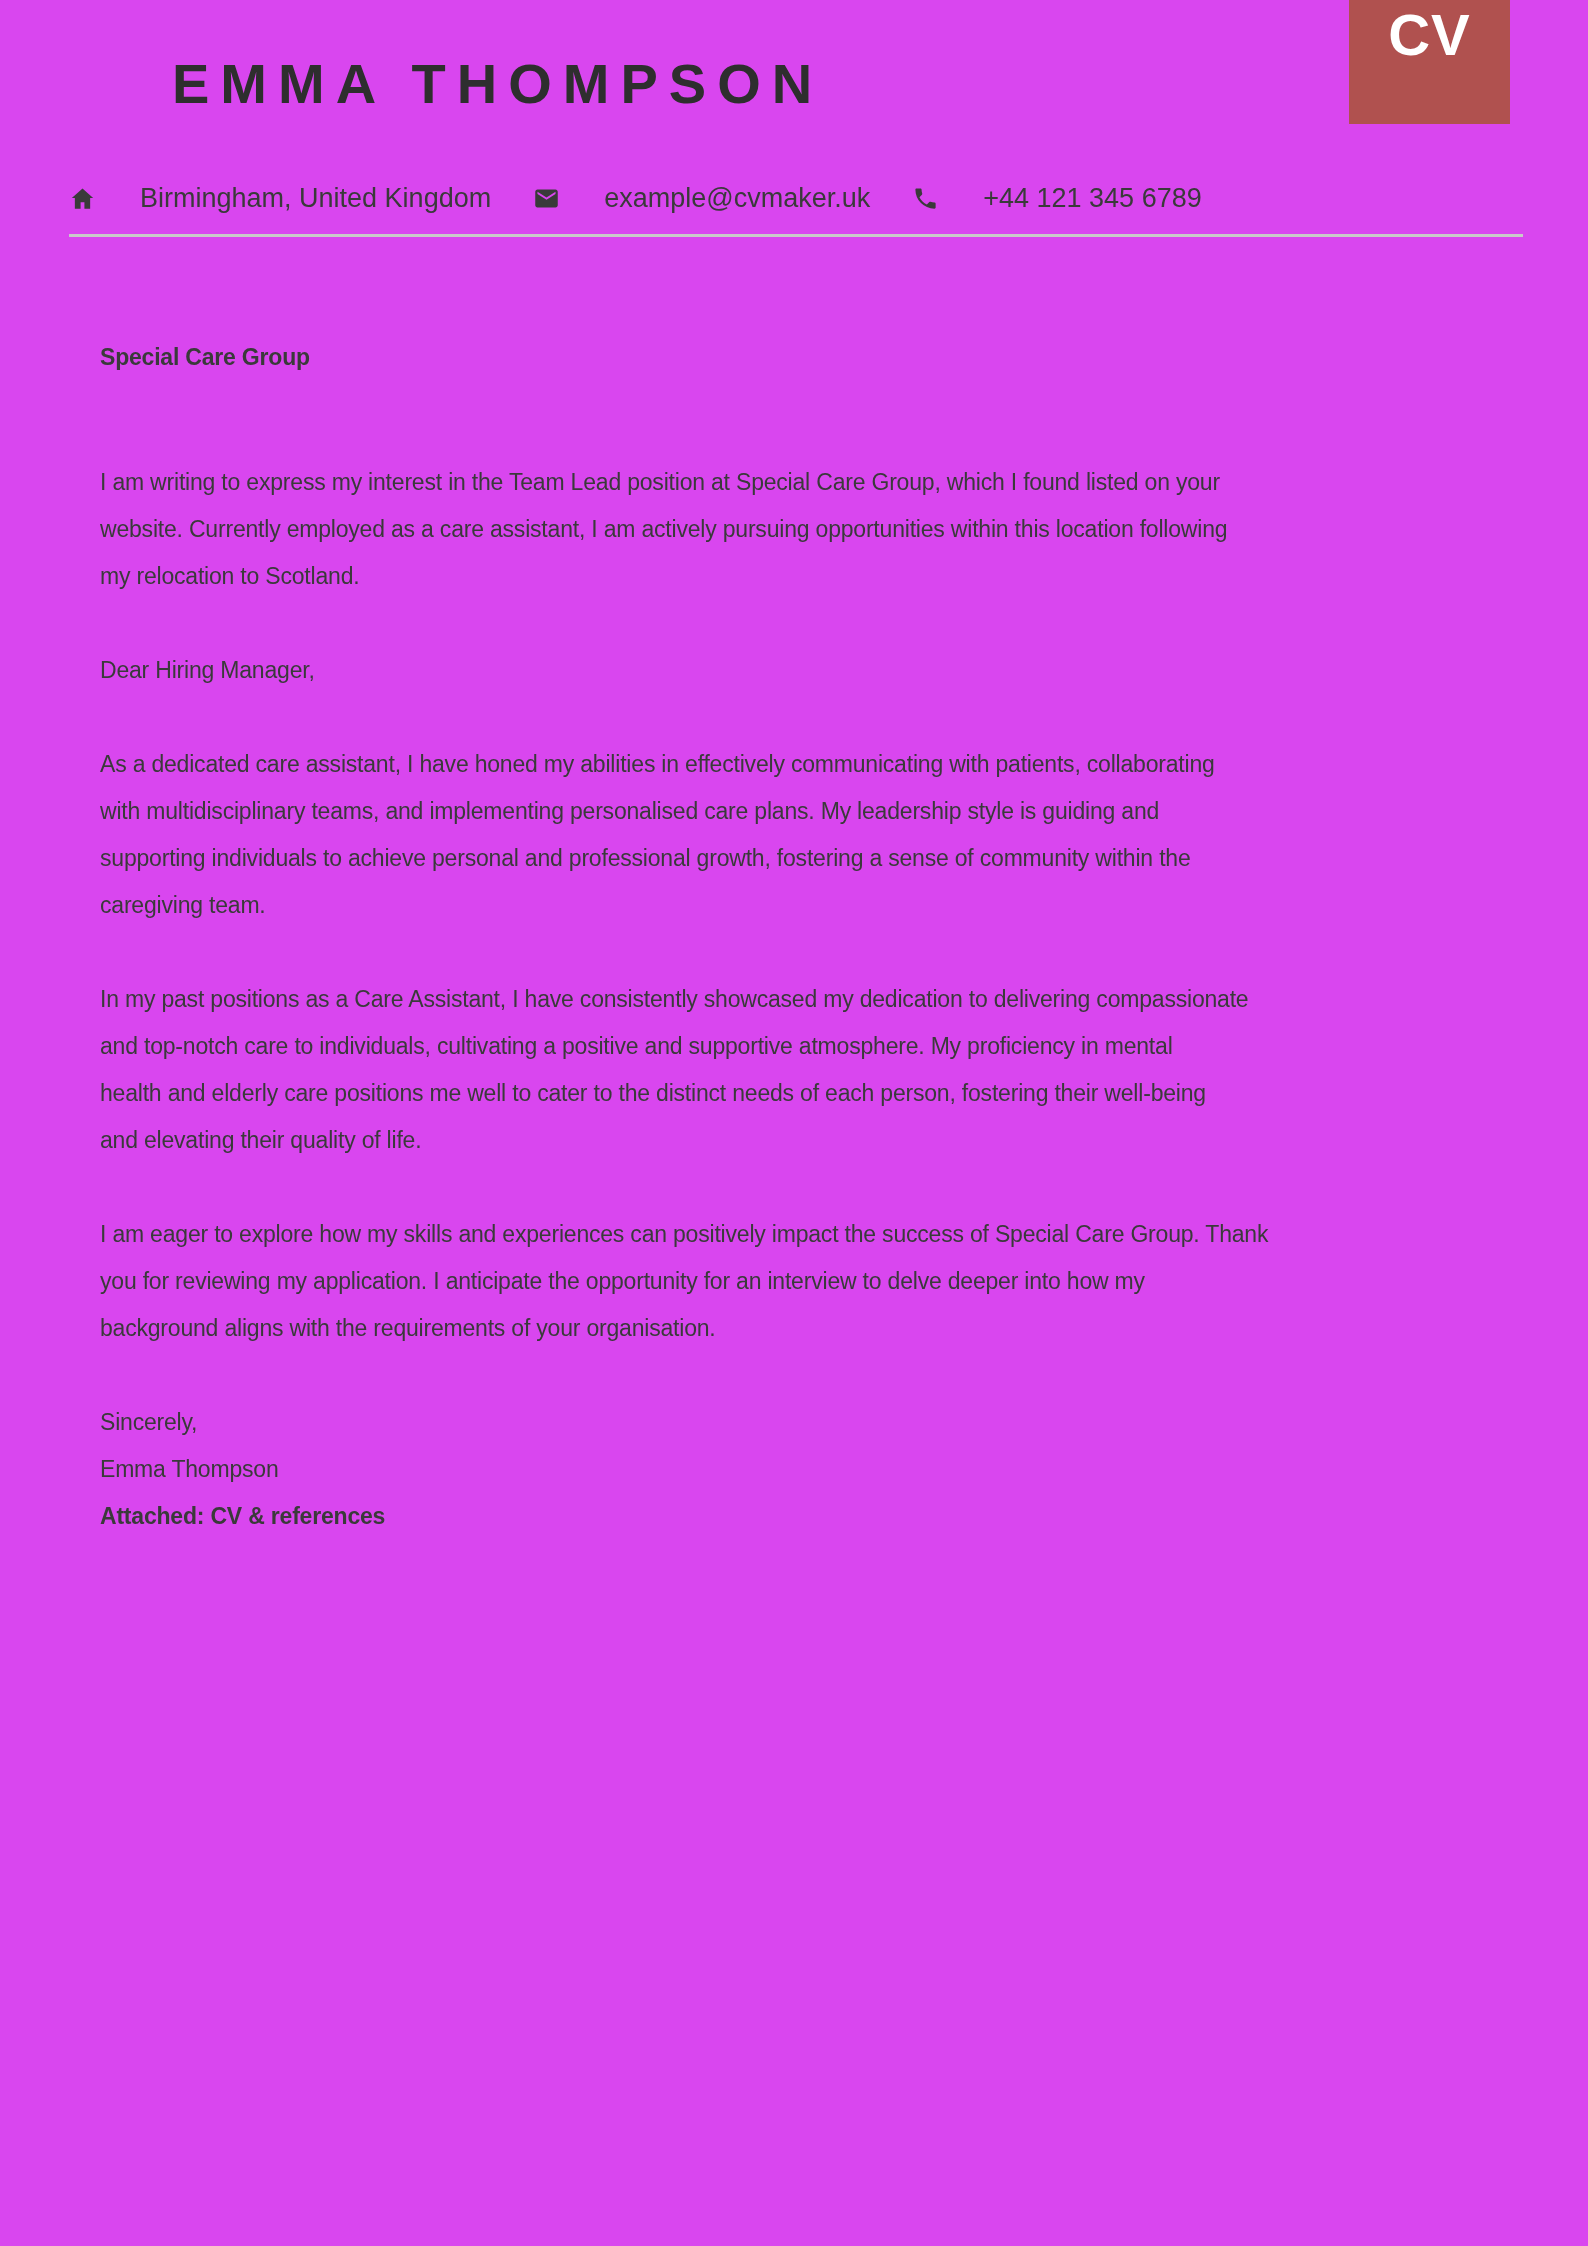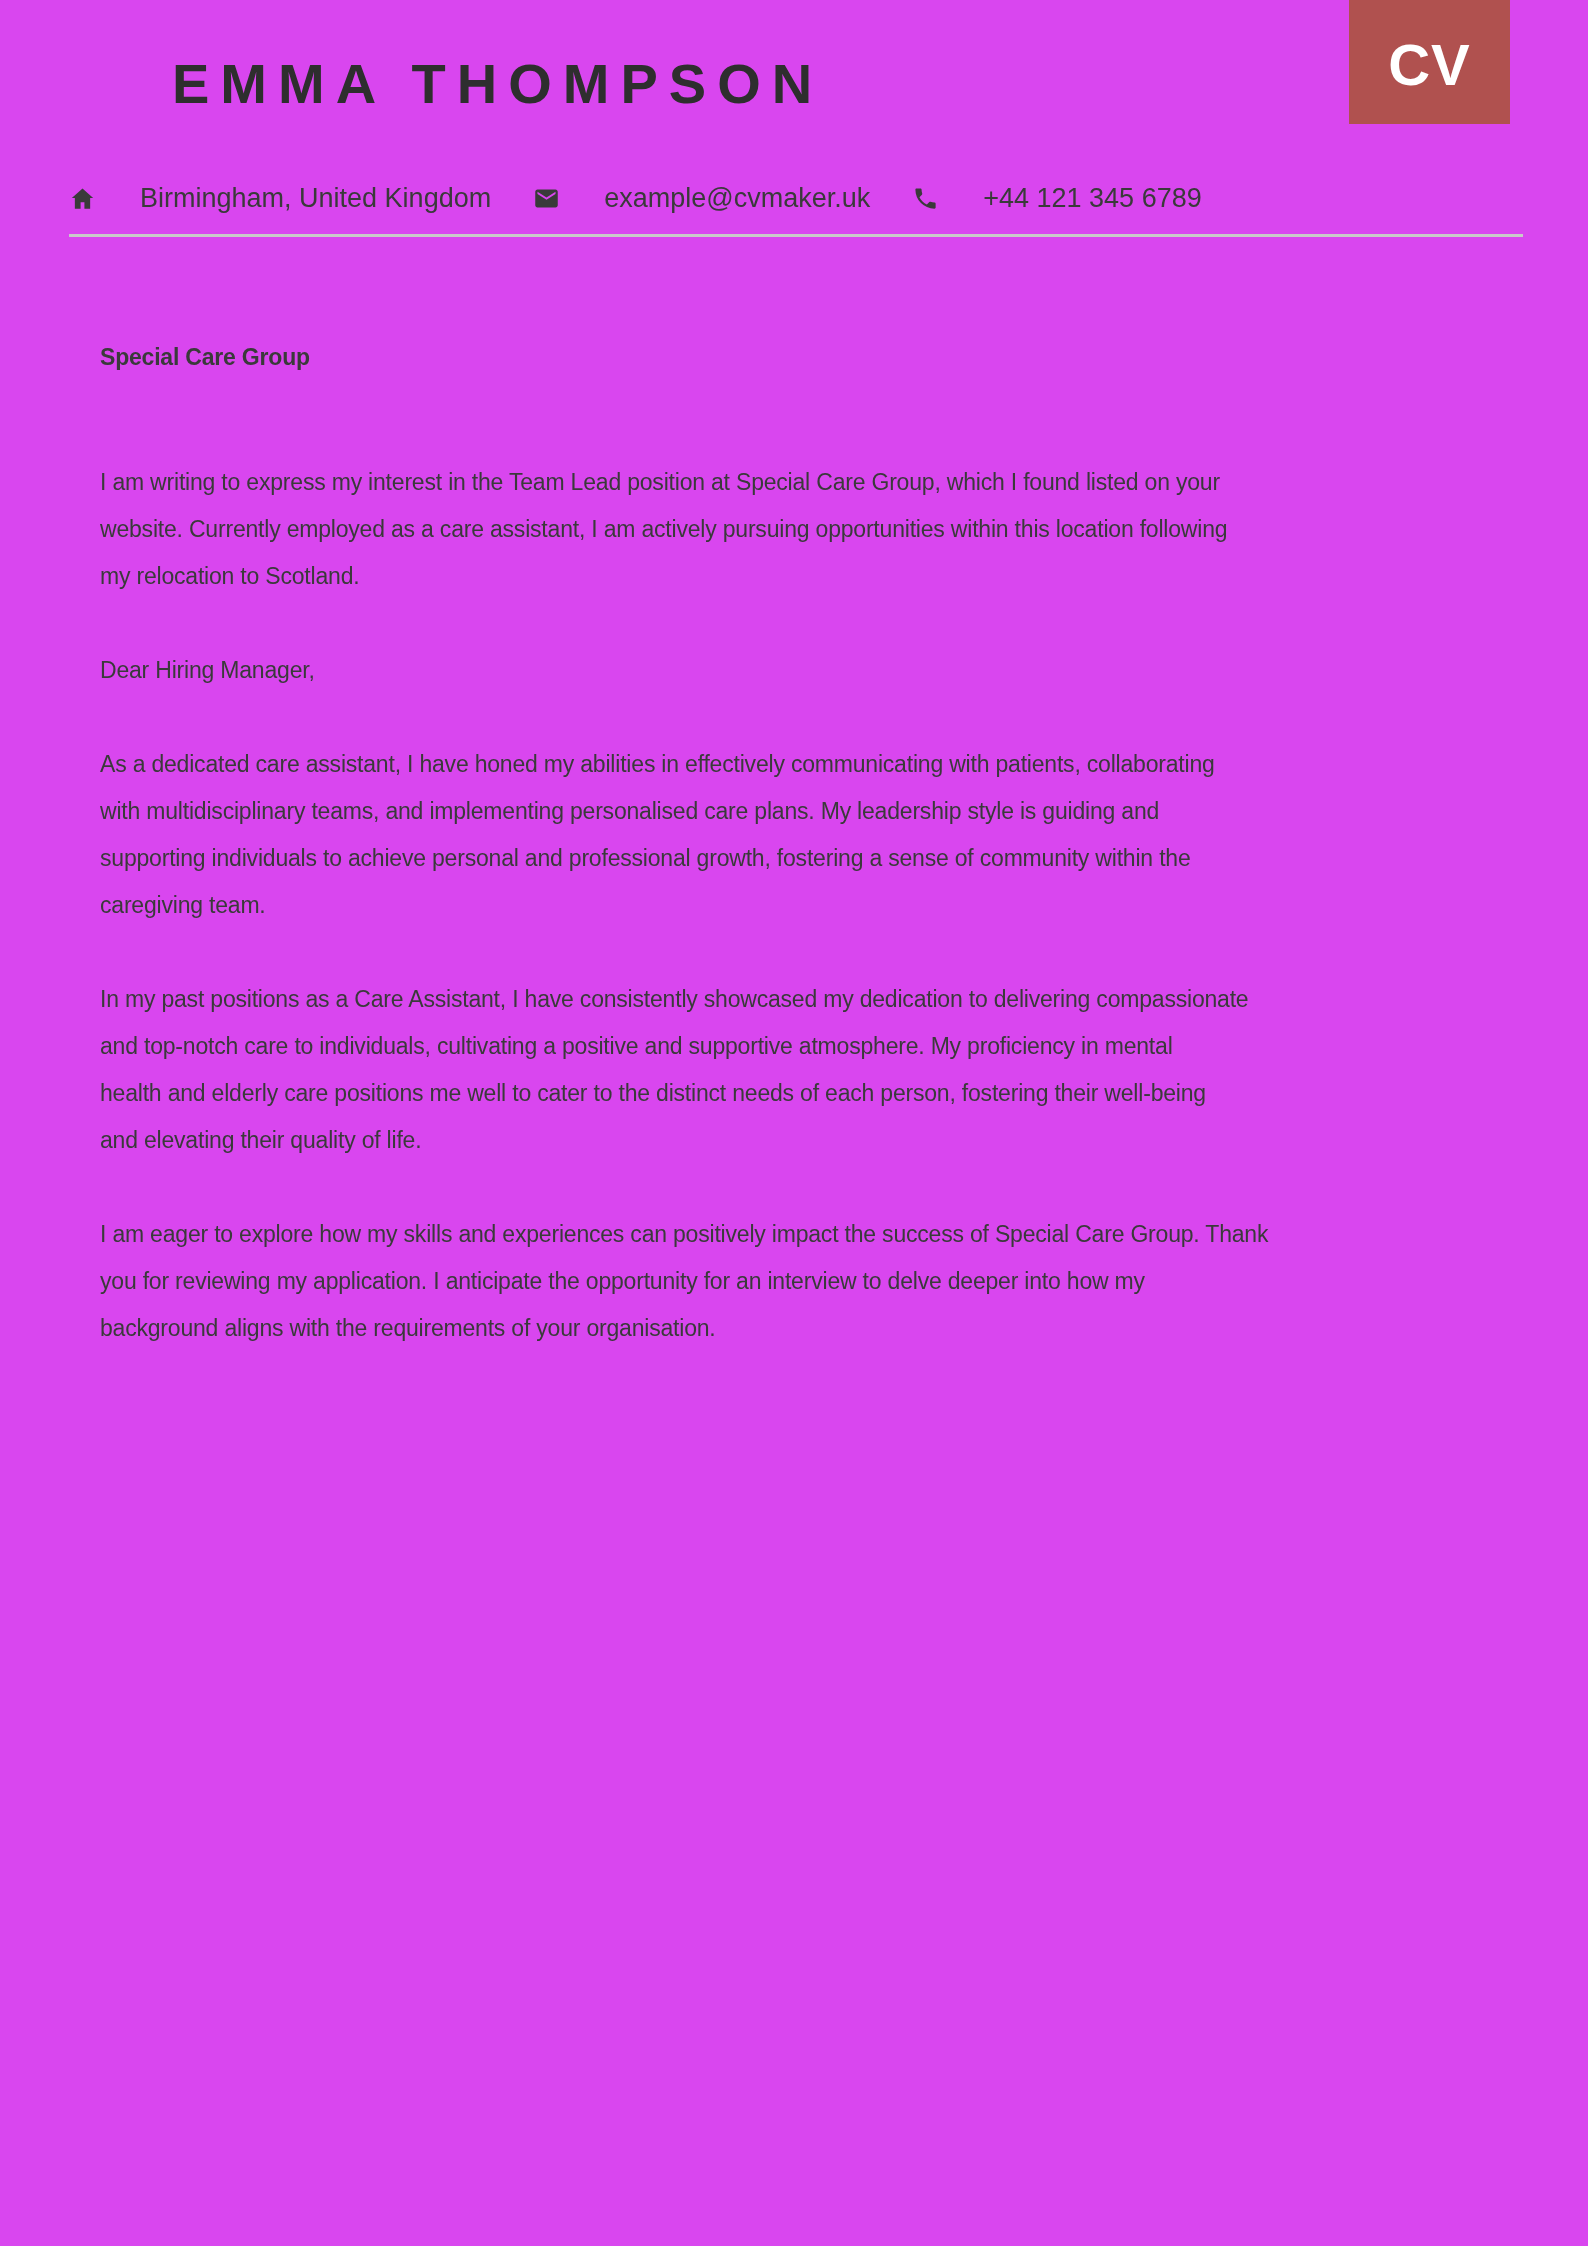--- a/index.html
+++ b/index.html
@@ -29,21 +29,20 @@
     color: #2e2e2e;
     white-space: pre;
   }
   .cv-badge {
     position: absolute;
     left: 1349px;
     top: 0;
     width: 161px;
     height: 124px;
     display: flex;
-    align-items: center;
     justify-content: center;
   }
   .cv-badge span {
     color: #ffffff;
     font-weight: 700;
     font-size: 58px;
     letter-spacing: 1px;
     line-height: 1;
     padding-top: 6px;
   }
@@ -153,15 +152,20 @@
 
     <div class="block paragraph">In my past positions as a Care Assistant, I have consistently showcased my dedication to delivering compassionate
 and top-notch care to individuals, cultivating a positive and supportive atmosphere. My proficiency in mental
 health and elderly care positions me well to cater to the distinct needs of each person, fostering their well-being
 and elevating their quality of life.</div>
 
     <div class="block paragraph">I am eager to explore how my skills and experiences can positively impact the success of Special Care Group. Thank
 you for reviewing my application. I anticipate the opportunity for an interview to delve deeper into how my
 background aligns with the requirements of your organisation.</div>
 
+    <div class="closing-block">
+      <div class="block">Sincerely,</div>
+      <div class="block">Emma Thompson</div>
+      <div class="block attachment-note">Attached: CV &amp; references</div>
+    </div>
 
   </div>
 </div>
 
 </body></html>

